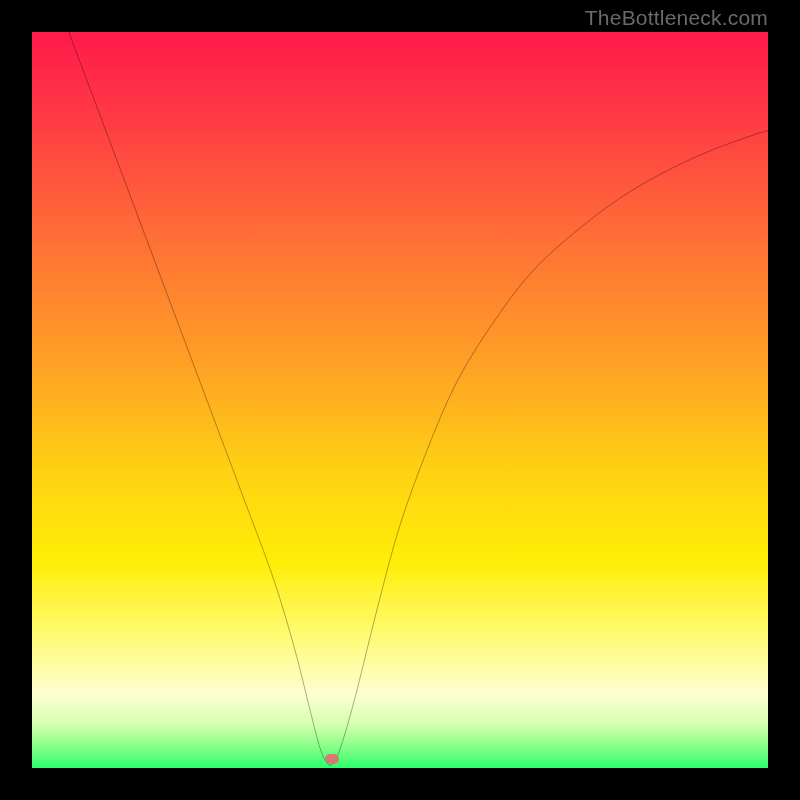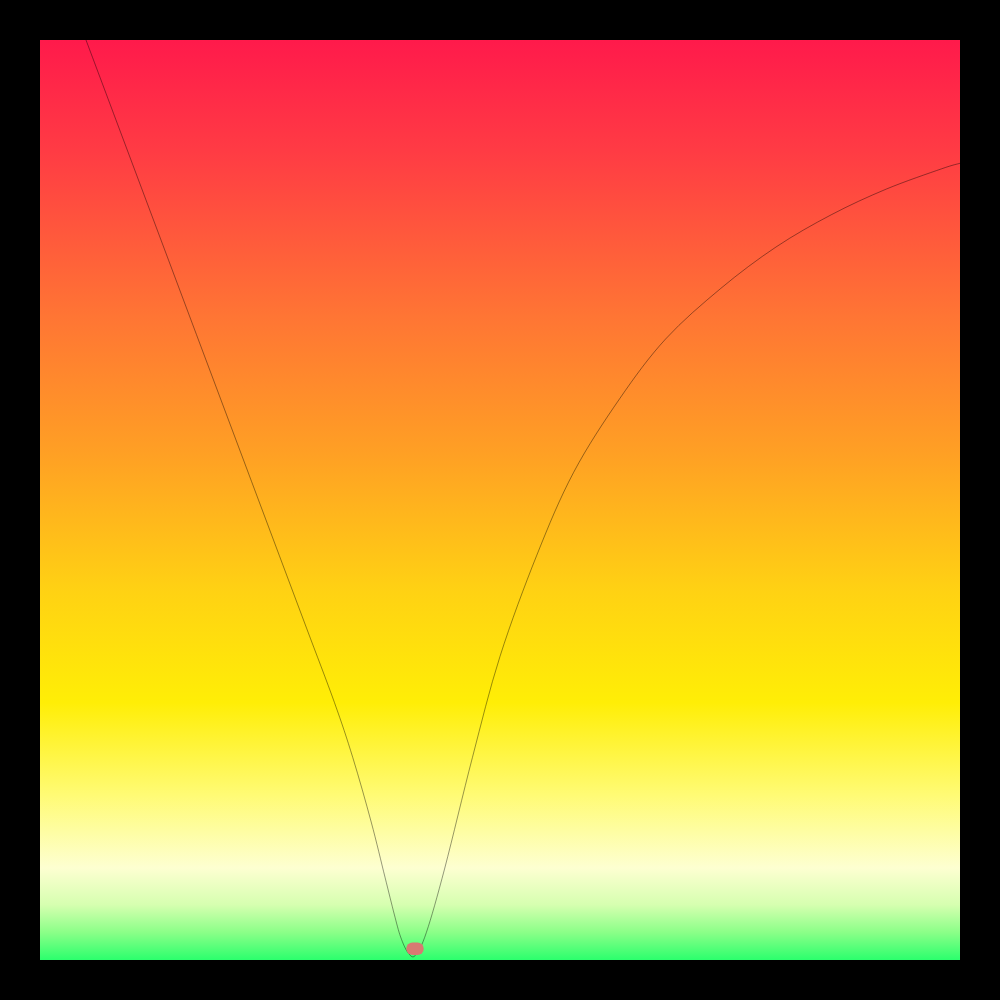--- a/index.html
+++ b/index.html
@@ -39,20 +39,21 @@
     width: 14px;
     height: 10px;
     border-radius: 5px;
     transform: translate(-50%, -50%);
   }
 </style>
 </head>
 <body>
 
 <div class="outer">
+  <div class="watermark">TheBottleneck.com</div>
   <div class="plot-area">
     <svg class="gradient-bg" viewBox="0 0 100 100" preserveAspectRatio="none">
       <defs>
         <linearGradient id="bg-grad" x1="0" y1="0" x2="0" y2="1">
             <stop offset="0.00%" stop-color="#ff1a4b"></stop>
             <stop offset="12.00%" stop-color="#ff3b44"></stop>
             <stop offset="30.00%" stop-color="#ff7534"></stop>
             <stop offset="45.00%" stop-color="#ffa024"></stop>
             <stop offset="60.00%" stop-color="#ffd213"></stop>
             <stop offset="72.00%" stop-color="#ffee06"></stop>

